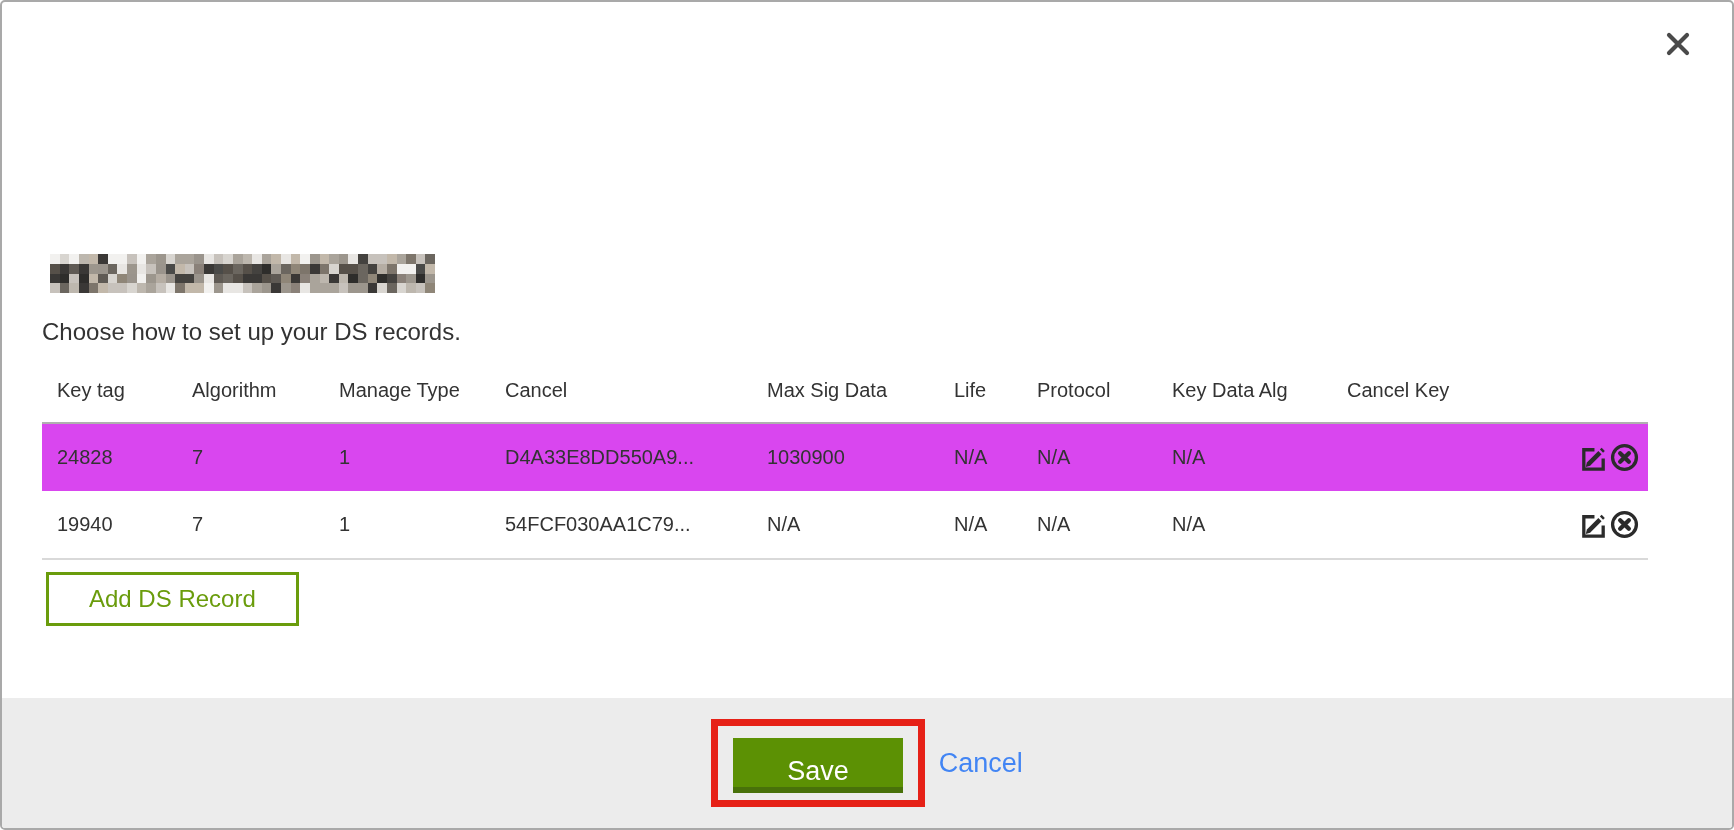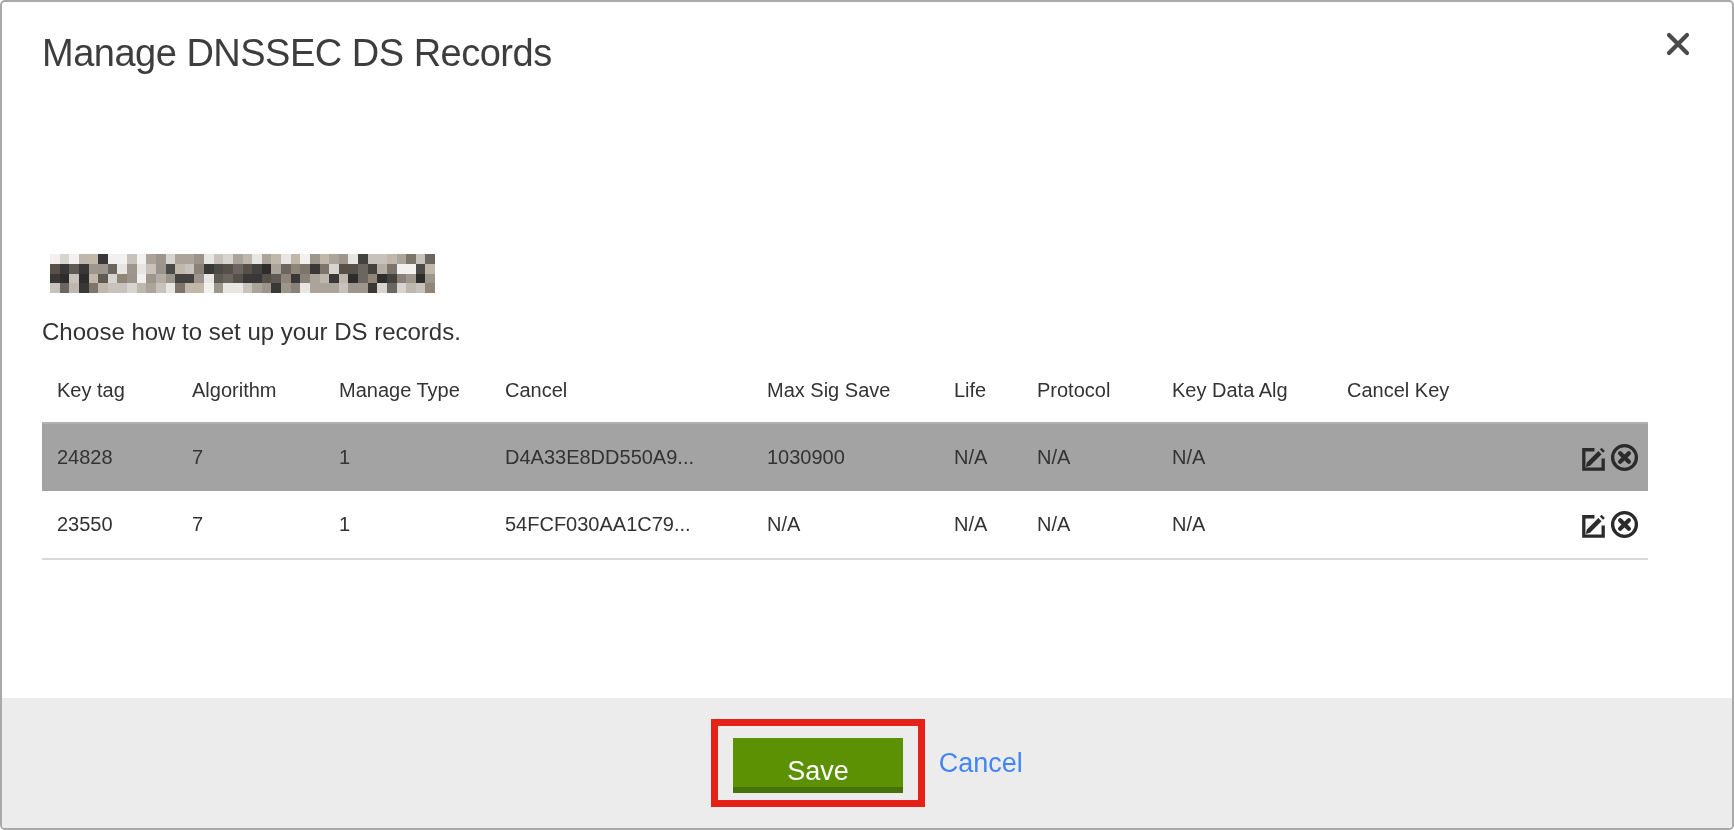--- a/index.html
+++ b/index.html
@@ -43,21 +43,21 @@
     position: absolute; left: 40px; top: 366px; width: 1606px;
   }
   table { width: 100%; border-collapse: collapse; font-size: 20px; color: #333; table-layout: fixed; }
   th {
     text-align: left; font-weight: normal; color: #333;
     padding: 11px 0 20px 15px;
     border-bottom: 2px solid #b0b0b0;
     white-space: nowrap; overflow: hidden;
   }
   td { padding: 0 0 0 15px; height: 68px; white-space: nowrap; overflow: hidden; }
-  tr.row-shaded { background: #a3a3a3; }
+  tr.row-shaded { background: #d946ef; }
   tr.row-last td { border-bottom: 2px solid #d9d9d9; }
   td.actions { text-align: right; padding-right: 8px; }
   .icon-btn {
     background: transparent; border: none; cursor: pointer;
     padding: 0; vertical-align: middle; line-height: 0;
   }
   .add-btn {
     position: absolute; left: 44px; top: 570px;
     background: #ffffff;
     border: 3px solid #6a9c0c;
@@ -82,21 +82,20 @@
   }
   .cancel-link {
     font-size: 27px; margin-left: 14px; text-decoration: none; cursor: pointer;
   }
 </style>
 </head>
 <body>
 
 <div class="dialog">
 
-  <h1 class="dialog-title">Manage DNSSEC DS Records</h1>
 
   <button class="close-btn">
     <span style="line-height:0;">
       <svg width="26" height="26" viewBox="0 0 26 26">
         <path d="M4 4 L22 22 M22 4 L4 22" stroke="#4a4a4a" stroke-width="4.2" stroke-linecap="round" fill="none"></path>
       </svg>
     </span>
   </button>
 
   <div class="redacted-domain">
@@ -277,21 +276,21 @@
           <col style="width:175px">
           <col style="width:200px">
         <col style="width:116px">
       </colgroup>
       <thead>
         <tr>
           <th>Key tag</th>
           <th>Algorithm</th>
           <th>Manage Type</th>
           <th>Cancel</th>
-          <th>Max Sig Save</th>
+          <th>Max Sig Data</th>
           <th>Life</th>
           <th>Protocol</th>
           <th>Key Data Alg</th>
           <th>Cancel Key</th>
           <th></th>
         </tr>
       </thead>
       <tbody>
         <tr class="row-shaded">
           <td>24828</td>
@@ -312,21 +311,21 @@
               </svg>
             </button><button class="icon-btn">
               <svg width="31" height="31" viewBox="0 0 32 32">
                 <circle cx="16" cy="16" r="12.3" stroke="#2b2b2b" stroke-width="3.4" fill="none"></circle>
                 <path d="M11.5 11.5 L20.5 20.5 M20.5 11.5 L11.5 20.5" stroke="#2b2b2b" stroke-width="4.4" stroke-linecap="round" fill="none"></path>
               </svg>
             </button>
           </td>
         </tr>
         <tr class="row-last">
-          <td>23550</td>
+          <td>19940</td>
           <td>7</td>
           <td>1</td>
           <td>54FCF030AA1C79...</td>
           <td>N/A</td>
           <td>N/A</td>
           <td>N/A</td>
           <td>N/A</td>
           <td></td>
           <td class="actions">
             <button class="icon-btn">
@@ -340,20 +339,21 @@
                 <circle cx="16" cy="16" r="12.3" stroke="#2b2b2b" stroke-width="3.4" fill="none"></circle>
                 <path d="M11.5 11.5 L20.5 20.5 M20.5 11.5 L11.5 20.5" stroke="#2b2b2b" stroke-width="4.4" stroke-linecap="round" fill="none"></path>
               </svg>
             </button>
           </td>
         </tr>
       </tbody>
     </table>
   </div>
 
+  <button class="add-btn" style="color: rgb(106, 156, 12); border-color: rgb(106, 156, 12);">Add DS Record</button>
 
   <div class="footer" style="background: rgb(236, 236, 236);">
     <div class="annotation-box" style="border-color: rgb(230, 33, 23);">
       <button class="save-btn" style="background: rgb(92, 145, 4); border-bottom-color: rgb(72, 113, 10);">Save</button>
     </div>
     <a class="cancel-link" href="#" style="color: rgb(66, 133, 244);">Cancel</a>
   </div>
 
 </div>
 

